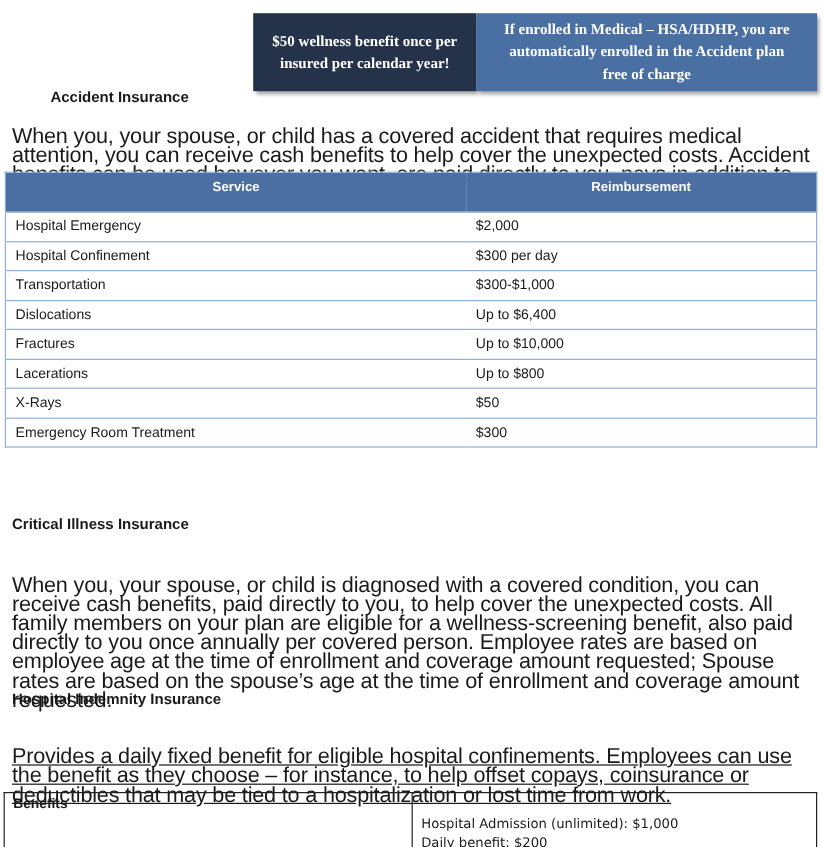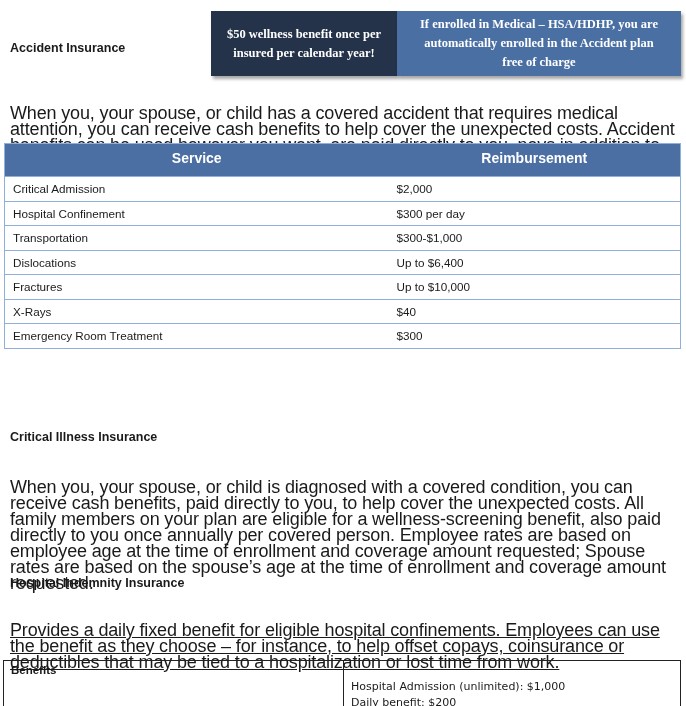--- a/index.html
+++ b/index.html
@@ -10,21 +10,21 @@
                text-align: center; color: #ffffff; font-family: Liberation Serif, serif; font-weight: bold;
                font-size: 12.5px; line-height: 19px; box-shadow: 2px 3px 3px rgba(0,0,0,0.35); box-sizing: border-box; }
     .callout-dark { left: 211px; width: 186px; background: #243349; }
     .callout-blue { left: 397px; width: 284px; background: #4a6fa3; }
 
     .section-title { position: absolute; left: 10px; font-weight: bold; font-size: 12.5px; }
     .para { position: absolute; left: 10px; width: 668px; font-size: 18px; line-height: 16px; letter-spacing: -0.15px; margin-top: 12px; }
 
     .acc-table { position: absolute; left: 4px; top: 143px; width: 677px; border-collapse: collapse;
                  border: 1.5px solid #8fb0da; font-size: 11.7px; }
-    .acc-table th { background: #4b6fa3; color: #ffffff; font-weight: bold; font-size: 14px; height: 33px;
+    .acc-table th { background: #4b6fa3; color: #ffffff; font-weight: bold; font-size: 11px; height: 33px;
                     text-align: center; vertical-align: top; padding-top: 6px; box-sizing: border-box; }
     .acc-table th.col-service { width: 384px; }
     .acc-table td { height: 24.5px; border-top: 1.5px solid #8fb0da; padding: 0 0 0 8px; box-sizing: border-box; }
     .acc-table td.val { padding-left: 8px; }
 
     .hosp-table { position: absolute; left: 3px; top: 660px; width: 678px; height: 24px; border-collapse: collapse;
                   border: 1.5px solid #222; font-size: 11.5px; }
     .hosp-table td { border: 1.5px solid #222; vertical-align: top; padding: 3px 7px; box-sizing: border-box; }
     .hosp-table td.label { width: 340px; font-weight: bold; }
     .hosp-table td.vals { font-family: "DejaVu Sans", sans-serif; font-size: 11px; line-height: 16px; padding-top: 18px; }
@@ -32,54 +32,58 @@
 </head>
 <body>
 
 <div class="callout callout-dark">
   <span style="padding:0 14px;">$50 wellness benefit once per insured per calendar year!</span>
 </div>
 <div class="callout callout-blue">
   <span style="padding:0 16px;">If enrolled in Medical – HSA/HDHP, you are automatically enrolled in the Accident plan free of charge</span>
 </div>
 
-<div class="section-title" style="top:41px;">Accident Insurance</div>
+<div class="section-title" style="top:74px;margin-left:32px;">Accident Insurance</div>
 <div class="para" style="top:93px;">When you, your spouse, or child has a covered accident that requires medical attention, you can receive cash benefits to help cover the unexpected costs. Accident benefits can be used however you want, are paid directly to you, pays in addition to any other coverage you may already have.</div>
 
 <table class="acc-table">
   <thead>
     <tr>
       <th class="col-service">Service</th>
       <th>Reimbursement</th>
     </tr>
   </thead>
   <tbody id="acc-body">
       <tr>
-        <td>Critical Admission</td>
+        <td>Hospital Emergency</td>
         <td class="val">$2,000</td>
       </tr>
       <tr>
         <td>Hospital Confinement</td>
         <td class="val">$300 per day</td>
       </tr>
       <tr>
         <td>Transportation</td>
         <td class="val">$300-$1,000</td>
       </tr>
       <tr>
         <td>Dislocations</td>
         <td class="val">Up to $6,400</td>
       </tr>
       <tr>
         <td>Fractures</td>
         <td class="val">Up to $10,000</td>
       </tr>
       <tr>
+        <td>Lacerations</td>
+        <td class="val">Up to $800</td>
+      </tr>
+      <tr>
         <td>X-Rays</td>
-        <td class="val">$40</td>
+        <td class="val">$50</td>
       </tr>
       <tr>
         <td>Emergency Room Treatment</td>
         <td class="val">$300</td>
       </tr>
     </tbody>
 </table>
 
 <div class="section-title" style="top:430px;">Critical Illness Insurance</div>
 <div class="para" style="top:467px;">When you, your spouse, or child is diagnosed with a covered condition, you can receive cash benefits, paid directly to you, to help cover the unexpected costs.  All family members on your plan are eligible for a wellness-screening benefit, also paid directly to you once annually per covered person. Employee rates are based on employee age at the time of enrollment and coverage amount requested; Spouse rates are based on the spouse’s age at the time of enrollment and coverage amount requested.</div>

